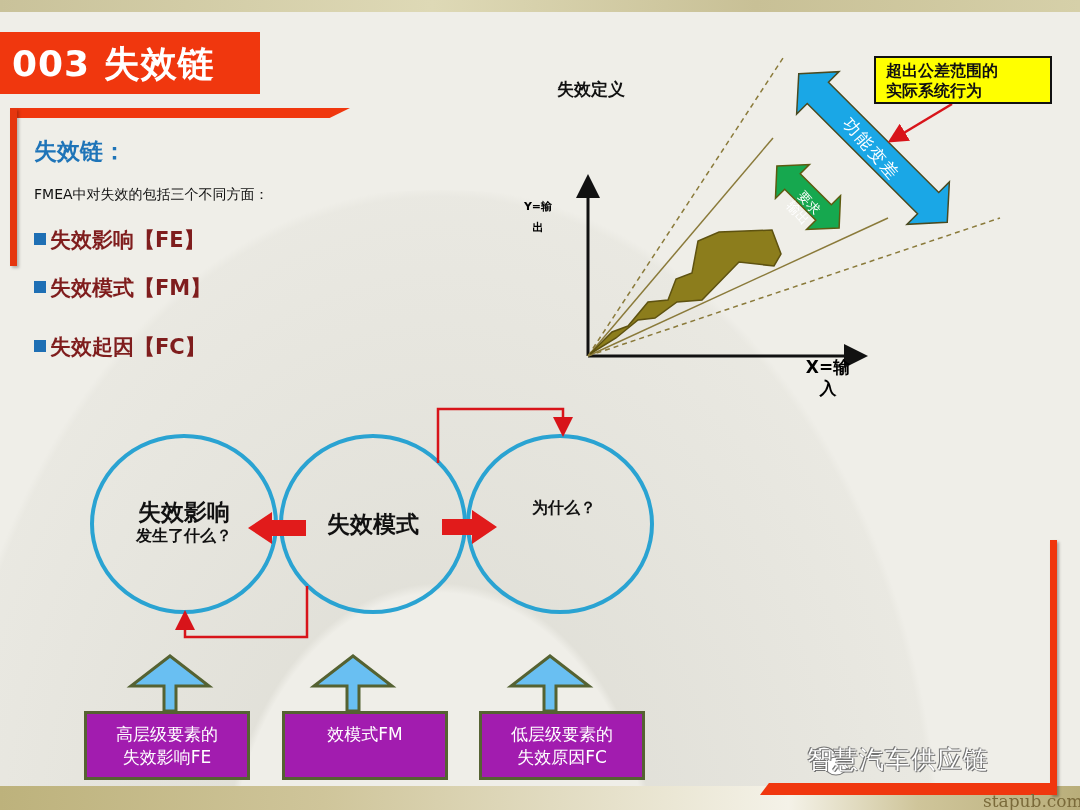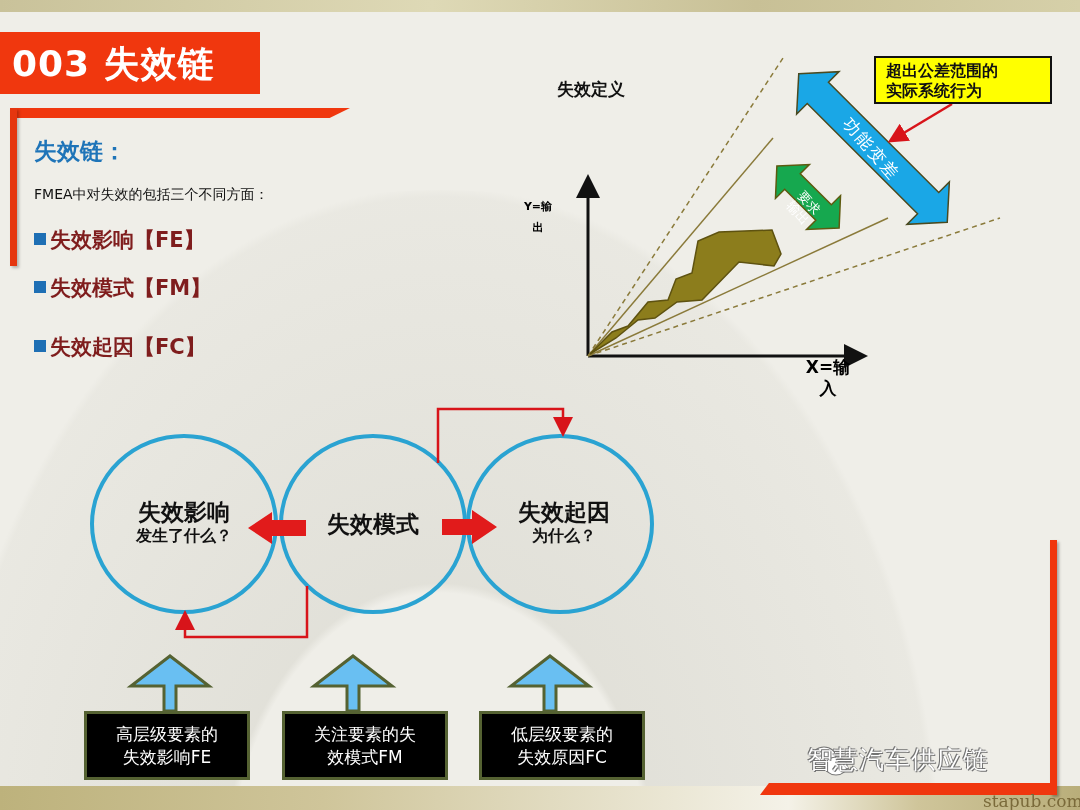--- a/index.html
+++ b/index.html
@@ -29,21 +29,21 @@
   .bullet .sq { display:inline-block; width:12px; height:12px; background:#1e6fb4; margin-right:4px; vertical-align:2px; }
   .chart-title { position:absolute; left:557px; top:78px; font-size:17px; font-weight:bold; color:#111; }
   .ylab { position:absolute; left:513px; top:196px; font-size:11px; font-weight:bold; text-align:center; line-height:21px; width:50px; }
   .xlab { position:absolute; left:798px; top:357px; font-size:17px; font-weight:bold; text-align:center; line-height:21px; width:60px; }
   .callout { position:absolute; left:874px; top:56px; width:178px; height:48px; background:#ffff00;
     border:2px solid #111; box-sizing:border-box; font-size:16px; font-weight:bold; color:#111;
     line-height:20px; padding:3px 0 14px 10px; }
   .circle-label { position:absolute; text-align:center; font-weight:bold; color:#111; }
   .circle-label .main { font-size:23px; display:block; line-height:28px; }
   .circle-label .sub { font-size:16px; display:block; line-height:20px; }
-  .box { position:absolute; top:711px; width:166px; height:69px; background:#000000; border:3px solid #556232;
+  .box { position:absolute; top:711px; width:166px; height:69px; background:#a21caf; border:3px solid #556232;
     box-sizing:border-box; color:#fff; font-size:17px; text-align:center; line-height:23px; padding-top:9px; }
   .watermark { position:absolute; left:807px; top:743px; font-size:25px; color:#fff; letter-spacing:1px;
     text-shadow:0 0 1px #555,1px 1px 0 #777,-1px -1px 0 #777; }
   .stapub { position:absolute; left:983px; top:791px; font-size:17px; color:#7a6a3a; font-family:"DejaVu Serif",serif; }
   svg { position:absolute; left:0; top:0; }
 </style>
 </head>
 <body>
 
 <div class="topband"></div>
@@ -148,30 +148,28 @@
 </div>
 
 <div class="circle-label" style="left:104px; top:498px; width:160px;">
   <span class="main">失效影响</span>
   <span class="sub">发生了什么？</span>
 </div>
 <div class="circle-label" style="left:303px; top:510px; width:140px;">
   <span class="main">失效模式</span>
 </div>
 <div class="circle-label" style="left:484px; top:498px; width:160px;">
-  <span class="main">失效起因</span>
   <span class="sub">为什么？</span>
 </div>
 
 <div class="box" style="left:84px;">
   <div>高层级要素的</div>
   <div>失效影响FE</div>
 </div>
 <div class="box" style="left:282px;">
-  <div>关注要素的失</div>
   <div>效模式FM</div>
 </div>
 <div class="box" style="left:479px;">
   <div>低层级要素的</div>
   <div>失效原因FC</div>
 </div>
 
 <div class="watermark">智慧汽车供应链</div>
 <div class="stapub">stapub.com</div>
 

